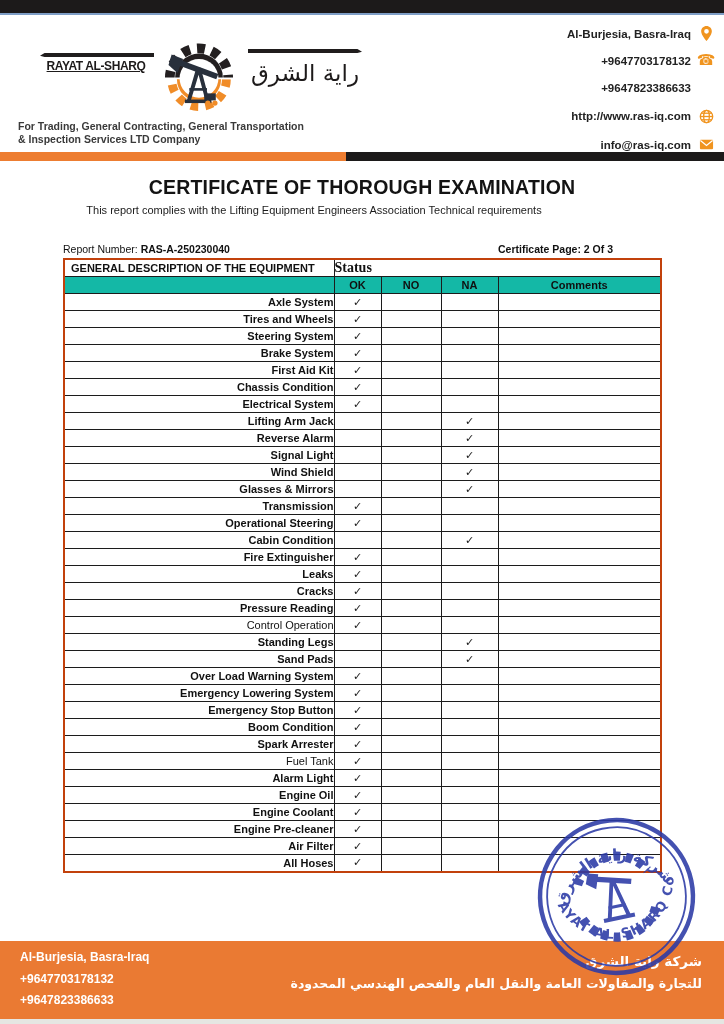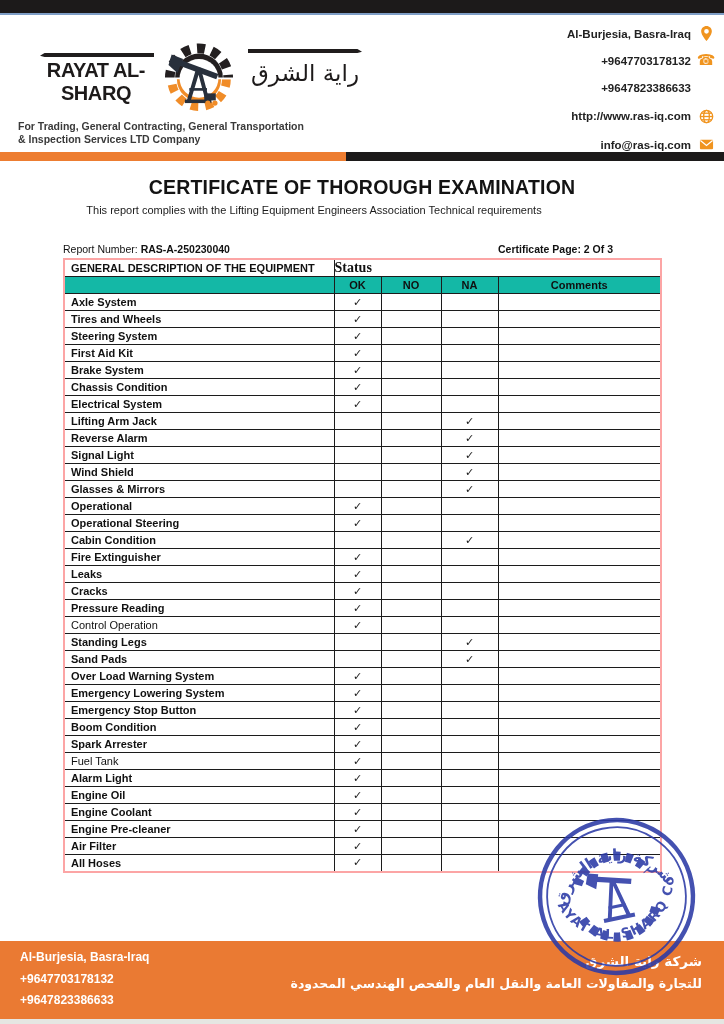--- a/index.html
+++ b/index.html
@@ -6,21 +6,21 @@
   body { width:724px; height:1024px; background:#fff; font-family:"Liberation Sans", sans-serif; position:relative; overflow:hidden; }
   .page { position:absolute; inset:0; background:#fff; }
 
   
   .topbar { position:absolute; top:0; left:0; width:724px; height:15px; background:#1c1a1a; border-bottom:2px solid #7e9ec6; }
 
   
   .logo-emblem { position:absolute; left:146px; top:20px; width:106px; height:122px; }
   .bar-left  { position:absolute; left:40px; top:53px; width:114px; height:4px; background:#201d1d; clip-path:polygon(0 70%, 4% 0, 100% 0, 100% 100%, 4% 100%); }
   .bar-right { position:absolute; left:248px; top:49px; width:114px; height:4px; background:#201d1d; clip-path:polygon(0 0, 96% 0, 100% 70%, 96% 100%, 0 100%); }
-  .logo-en { position:absolute; left:36px; top:59px; width:120px; font-size:20px; font-weight:bold; letter-spacing:-0.4px; color:#1d1a1a; text-align:center; }
+  .logo-en { position:absolute; left:36px; top:59px; width:120px; font-size:12px; font-weight:bold; letter-spacing:-0.4px; color:#1d1a1a; text-align:center;text-decoration:underline; }
   .logo-ar { position:absolute; left:246px; top:60px; width:118px; font-family:"DejaVu Sans", sans-serif; font-size:23px; font-weight:normal; color:#1d1a1a; text-align:center; }
   .tagline { position:absolute; left:18px; top:120px; width:364px; text-align:left; font-size:10.5px; font-weight:bold; color:#3a3a3a; line-height:13px; }
 
   
   .contact { position:absolute; left:400px; top:20px; width:314px; }
   .c-row { display:flex; justify-content:flex-end; align-items:center; gap:7px; height:27px; font-size:11.5px; font-weight:600; color:#222; }
   .c-icn { width:16px; height:16px; display:flex; align-items:center; justify-content:center; flex:0 0 16px; }
   .c-icn svg { width:15px; height:15px; }
   .phone-glyph { font-family:"DejaVu Sans", sans-serif; color:#f0941f; font-size:15px; line-height:15px; }
 
@@ -32,26 +32,26 @@
   
   .title { position:absolute; top:176px; left:0; width:724px; text-align:center; font-size:19.5px; font-weight:bold; color:#131313; letter-spacing:0.2px; }
   .subtitle { position:absolute; top:204px; left:0; width:628px; text-align:center; font-size:11px; color:#1b1b1b; }
 
   
   .report-line { position:absolute; top:243px; left:63px; width:550px; display:flex; justify-content:space-between; font-size:10.5px; color:#111; }
   .report-line b { font-weight:bold; }
 
   
   .tbl-wrap { position:absolute; top:258px; left:63px; width:597px; }
-  table { width:100%; border-collapse:collapse; table-layout:fixed; border:2px solid #fca5a5; }
+  table { width:100%; border-collapse:collapse; table-layout:fixed; border:2px solid #c2410c; }
   td, th { border:1px solid #1c1c1c; font-size:11px; color:#111; height:17px; padding:0; overflow:hidden; white-space:nowrap; }
   th.desc-h { text-align:left; padding-left:6px; font-size:11px; font-weight:bold; }
   th.status-h { text-align:left; font-size:14px; font-weight:bold;font-family:Liberation Serif, serif; }
   tr.orange th { background:#14b8a6; text-align:center; font-weight:bold; color:#101010; }
-  td.desc { text-align:left; padding-left:6px; font-weight:bold; }
+  td.desc { text-align:right; padding-left:6px; font-weight:bold; }
   td.desc.normal { font-weight:normal; }
   td.mark { text-align:center; font-family:"DejaVu Sans", sans-serif; font-size:11px; color:#1a1a1a; }
 
   
   .stamp { position:absolute; left:535px; top:815px; width:163px; height:163px; transform:rotate(-12deg); opacity:0.88; z-index:5; }
 
   
   .footer { position:absolute; top:941px; left:0; width:724px; height:78px; background:#ea7a33; }
   .f-left { position:absolute; left:20px; top:6px; color:#fff; font-size:12px; font-weight:600; line-height:21.5px; }
   .f-right { position:absolute; right:22px; top:8px; text-align:right; color:#fff; font-family:"DejaVu Sans", sans-serif; font-weight:bold; }
@@ -199,34 +199,34 @@
             <td class="mark"></td>
           </tr>
           <tr>
             <td class="desc">Steering System</td>
             <td class="mark">✓</td>
             <td class="mark"></td>
             <td class="mark"></td>
             <td class="mark"></td>
           </tr>
           <tr>
+            <td class="desc">Brake System</td>
+            <td class="mark">✓</td>
+            <td class="mark"></td>
+            <td class="mark"></td>
+            <td class="mark"></td>
+          </tr>
+          <tr>
             <td class="desc">First Aid Kit</td>
             <td class="mark">✓</td>
             <td class="mark"></td>
             <td class="mark"></td>
             <td class="mark"></td>
           </tr>
           <tr>
-            <td class="desc">Brake System</td>
-            <td class="mark">✓</td>
-            <td class="mark"></td>
-            <td class="mark"></td>
-            <td class="mark"></td>
-          </tr>
-          <tr>
             <td class="desc">Chassis Condition</td>
             <td class="mark">✓</td>
             <td class="mark"></td>
             <td class="mark"></td>
             <td class="mark"></td>
           </tr>
           <tr>
             <td class="desc">Electrical System</td>
             <td class="mark">✓</td>
             <td class="mark"></td>
@@ -262,21 +262,21 @@
             <td class="mark"></td>
           </tr>
           <tr>
             <td class="desc">Glasses &amp; Mirrors</td>
             <td class="mark"></td>
             <td class="mark"></td>
             <td class="mark">✓</td>
             <td class="mark"></td>
           </tr>
           <tr>
-            <td class="desc">Operational</td>
+            <td class="desc">Transmission</td>
             <td class="mark">✓</td>
             <td class="mark"></td>
             <td class="mark"></td>
             <td class="mark"></td>
           </tr>
           <tr>
             <td class="desc">Operational Steering</td>
             <td class="mark">✓</td>
             <td class="mark"></td>
             <td class="mark"></td>

